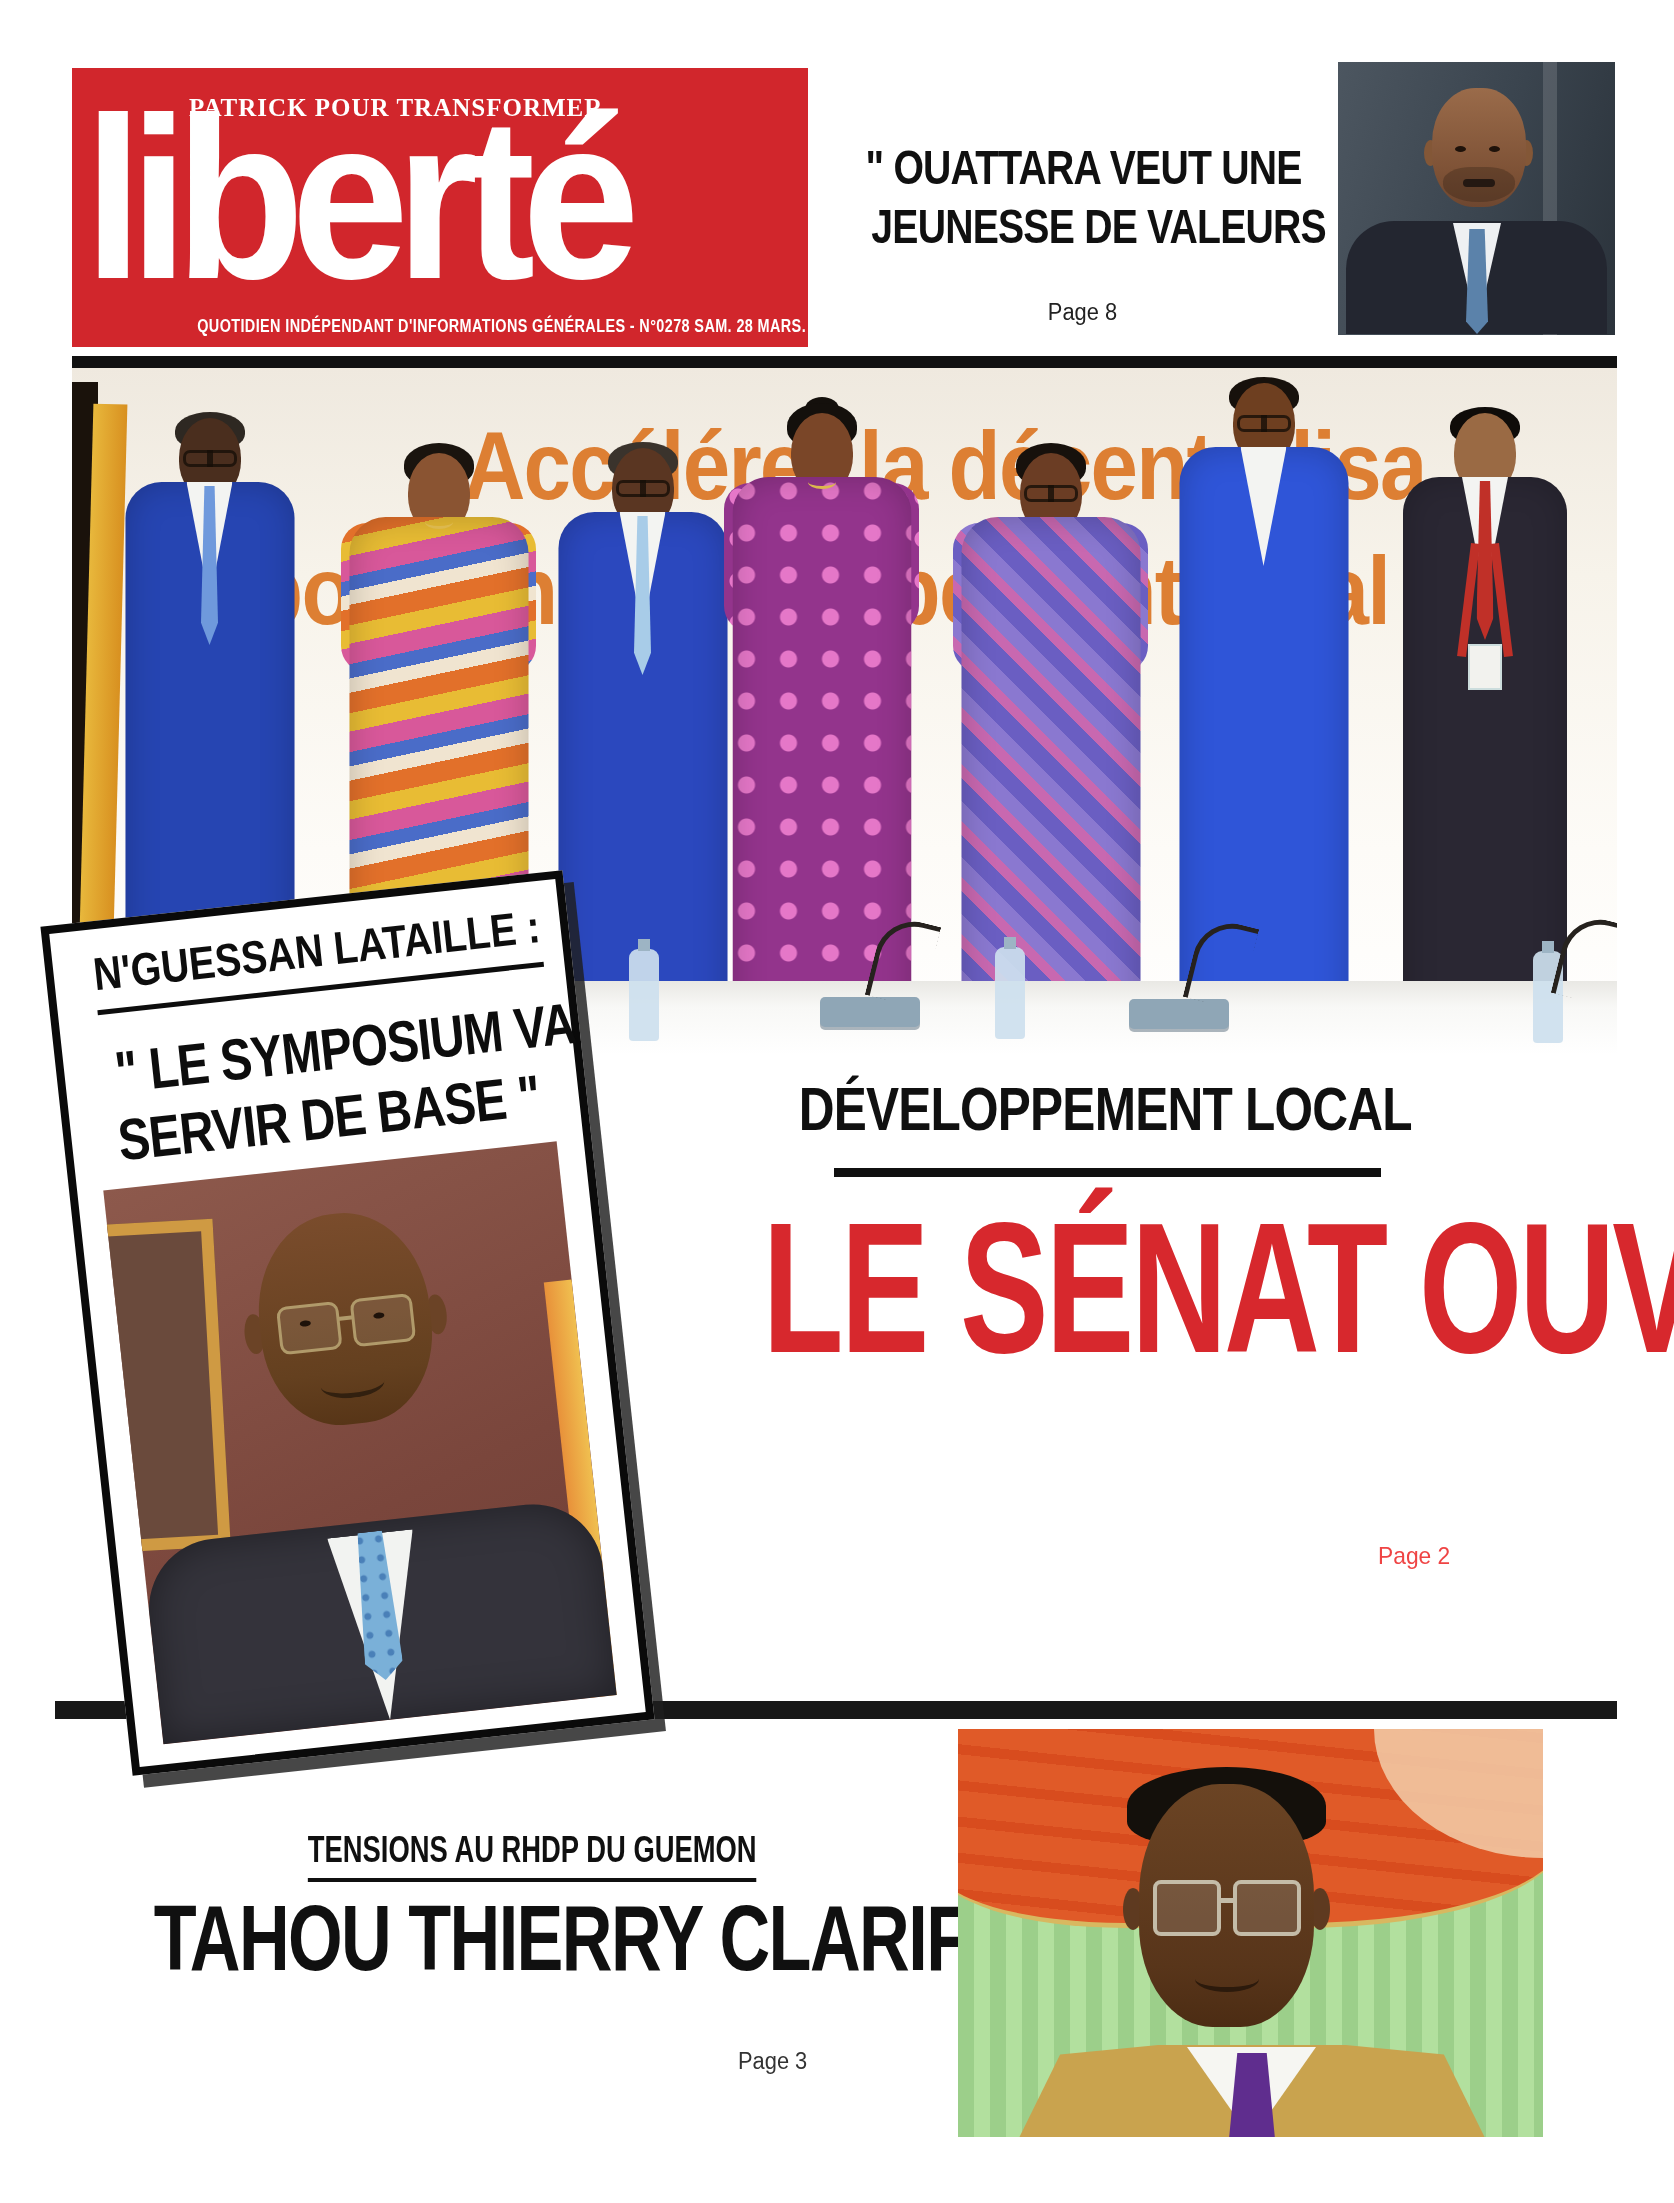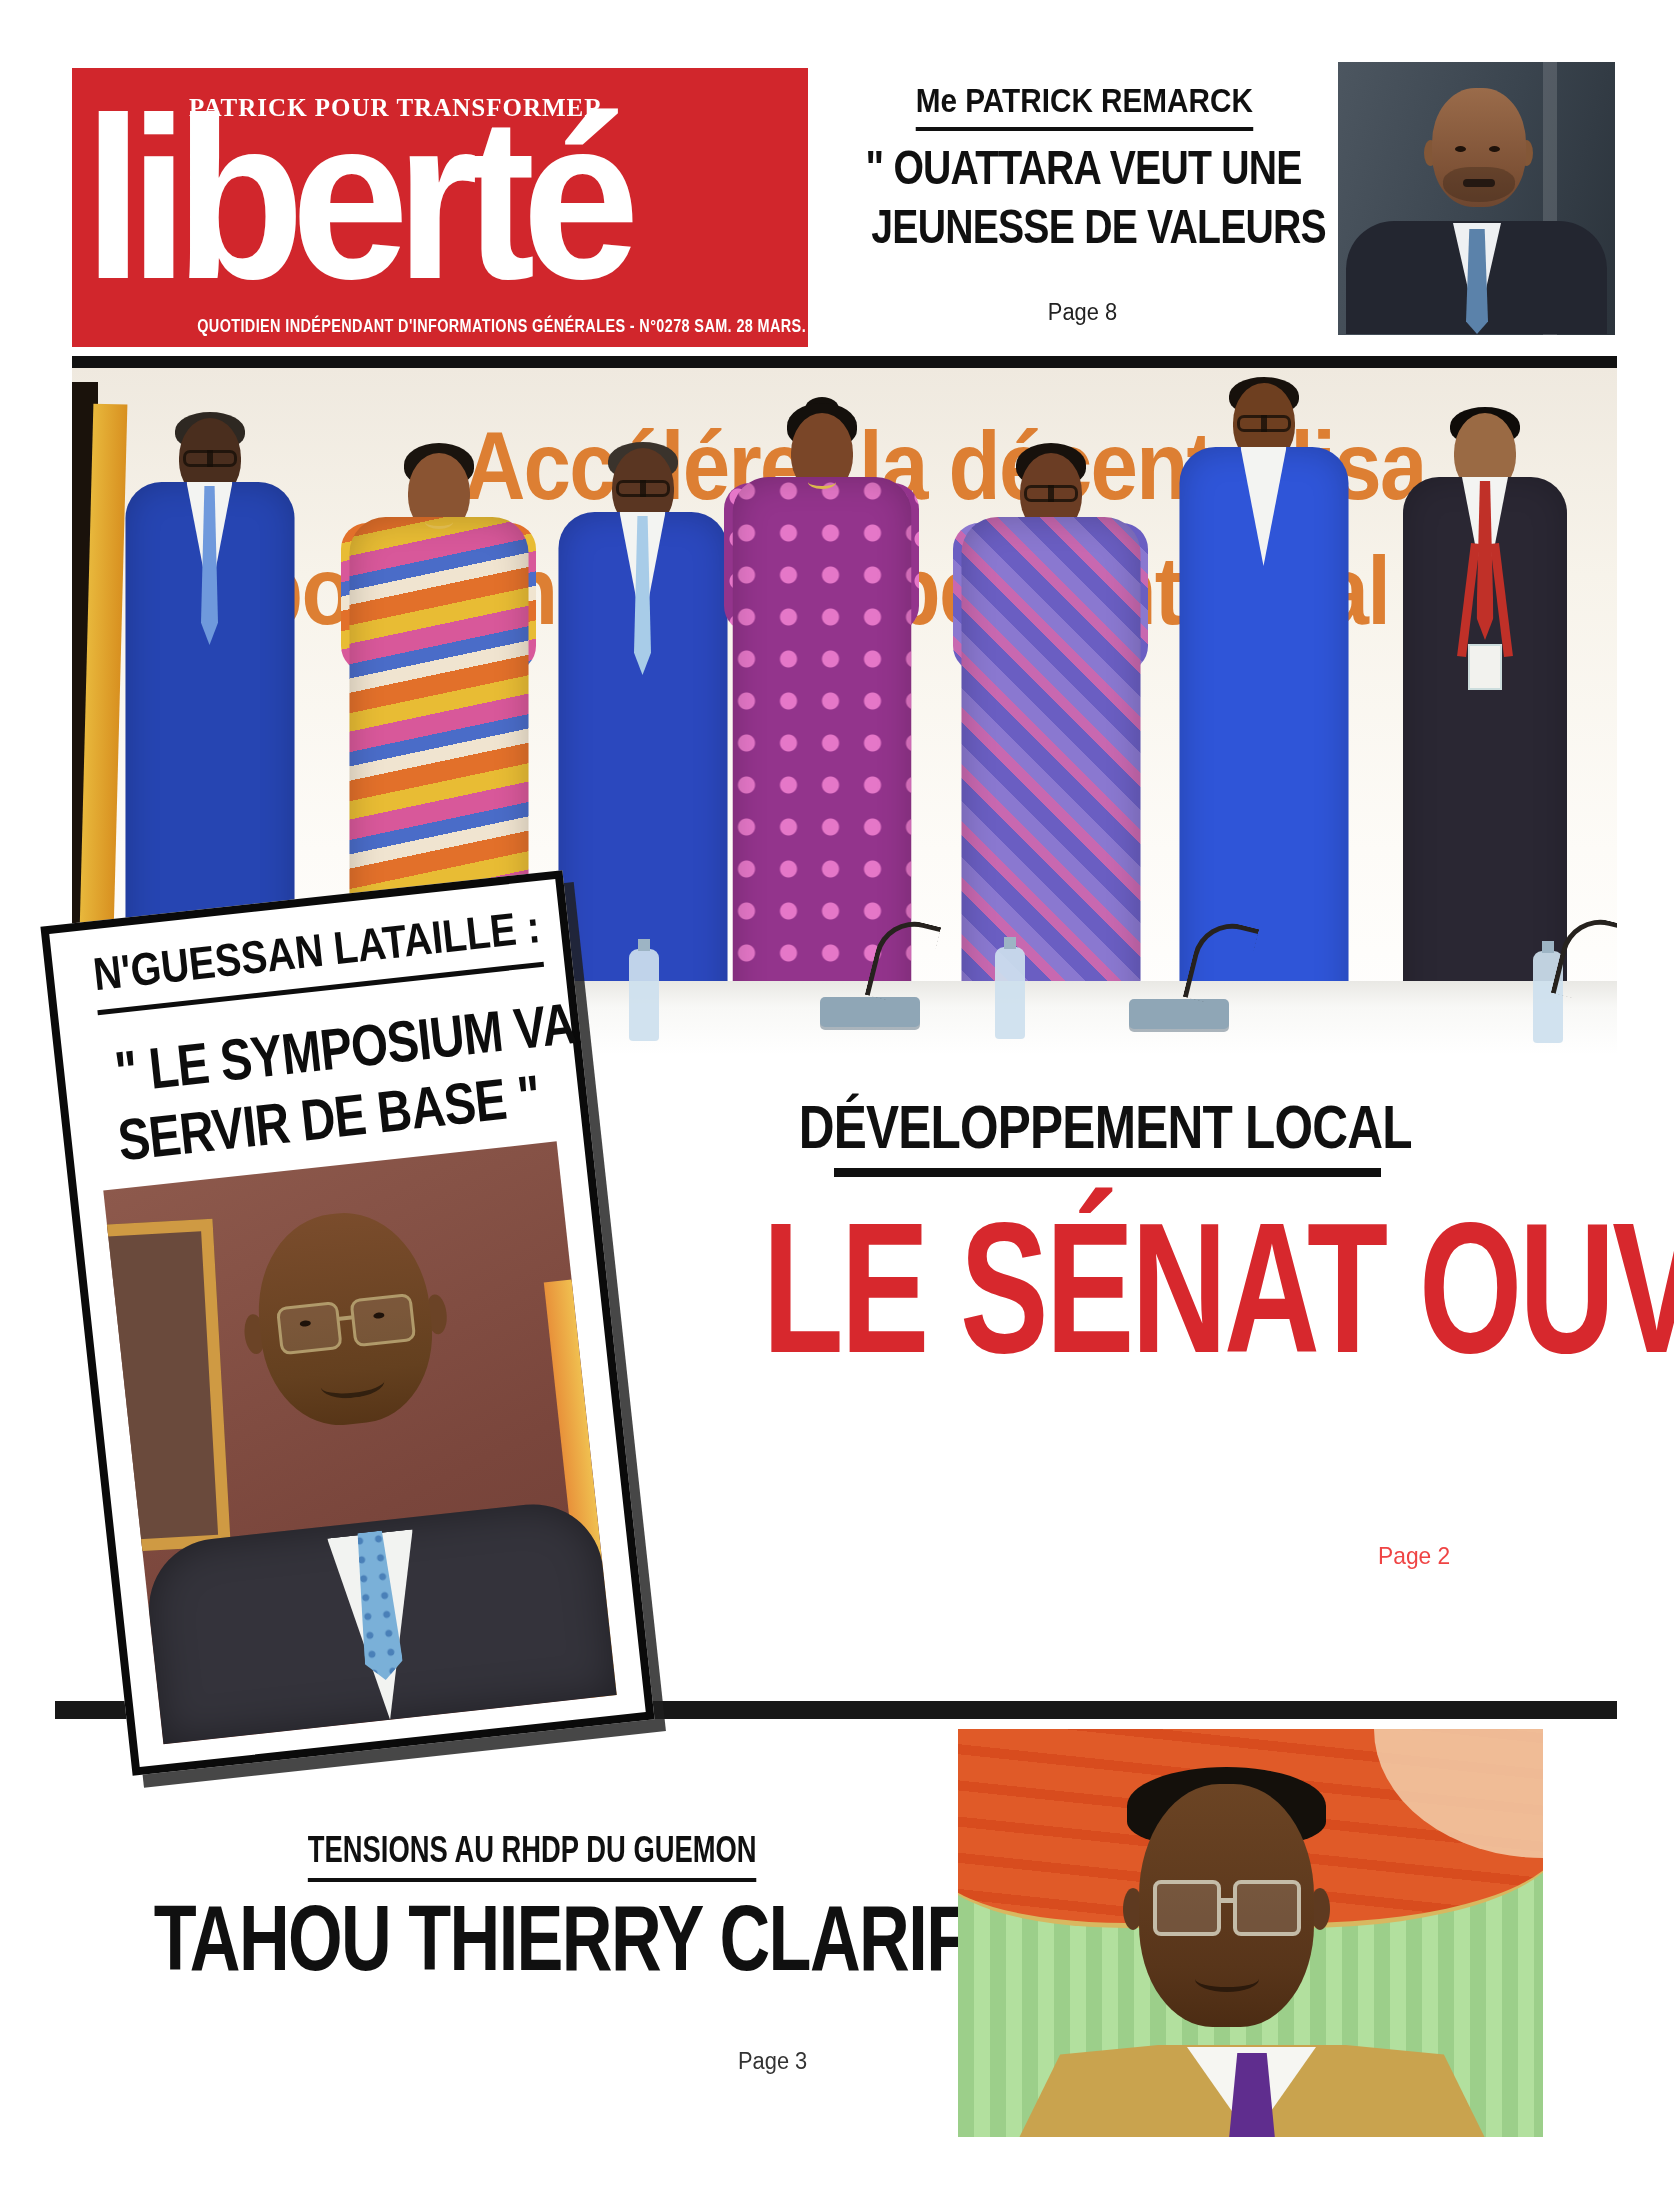--- a/index.html
+++ b/index.html
@@ -108,21 +108,21 @@
     background:linear-gradient(180deg,#e9e8e4 0%,#f8f8f6 35%,#ffffff 100%); }
   .console { position:absolute; top:12px; width:100px; height:30px; background:#8fa6b6;
     border-radius:5px; box-shadow:0 3px 0 rgba(90,110,125,.5); z-index:6; }
   .bottle { position:absolute; width:30px; height:92px; background:rgba(205,224,238,.92);
     border-radius:9px 9px 4px 4px; z-index:6; }
   .bottle:before { content:""; position:absolute; top:-10px; left:9px; width:12px; height:12px; background:#9db4c4; }
   .gooseneck { position:absolute; width:58px; height:84px; border-left:5px solid #26221e;
     border-top:5px solid #26221e; border-radius:40px 0 0 0; transform:rotate(14deg); z-index:6; }
 
   
-  #dev-kicker { left:697px; top:1073px; width:816px; z-index:2;margin-top:18px; }
+  #dev-kicker { left:697px; top:1073px; width:816px; z-index:2; }
   #dev-kicker .cond { font-size:62px; font-weight:bold; transform:scaleX(0.8); color:#101010; letter-spacing:-1px; }
   #dev-underline { left:834px; top:1168px; width:547px; height:9px; background:#101010; z-index:2; }
   .red-hl { color:#d7282d; font-weight:bold; z-index:2; }
   #senat1 { left:577px; top:1186px; width:1095px; }
   #senat1 .cond { font-size:177px; letter-spacing:-4px; transform:scale(0.75,1.05); }
   #senat2 { left:582px; top:1411px; width:935px; }
   #senat2 .cond { font-size:177px; letter-spacing:-4px; transform:scale(0.72,1.05); }
   #page2 { left:1378px; top:1542px; width:199px; color:#ef4444; z-index:2; }
   #page2 .cond-l { font-size:24px; transform:scaleX(0.95); }
 
@@ -207,23 +207,20 @@
 <div id="page">
 
   <div id="masthead" class="abs">
     <div id="motto" class="abs">PATRICK POUR TRANSFORMER</div>
     <div id="logo" class="abs">liberté</div>
     <div id="strapline" class="abs">
       <span class="cond">QUOTIDIEN INDÉPENDANT D'INFORMATIONS GÉNÉRALES - N°0278 SAM. 28 MARS. 2026 - 300 FCFA</span>
     </div>
   </div>
 
-  <div id="top-kicker" class="abs center">
-    <span class="cond kicker-span">Me PATRICK REMARCK</span>
-  </div>
   <div id="top-h1" class="abs center top-hl">
     <span class="cond">" OUATTARA VEUT UNE</span>
   </div>
   <div id="top-h2" class="abs center top-hl">
     <span class="cond">JEUNESSE DE VALEURS "</span>
   </div>
   <div id="top-page" class="abs center">
     <span class="cond">Page 8</span>
   </div>
 

